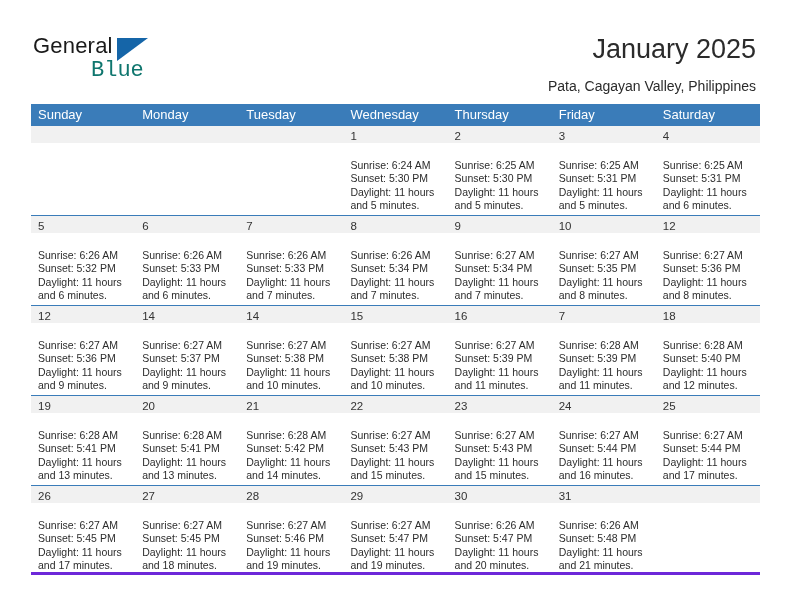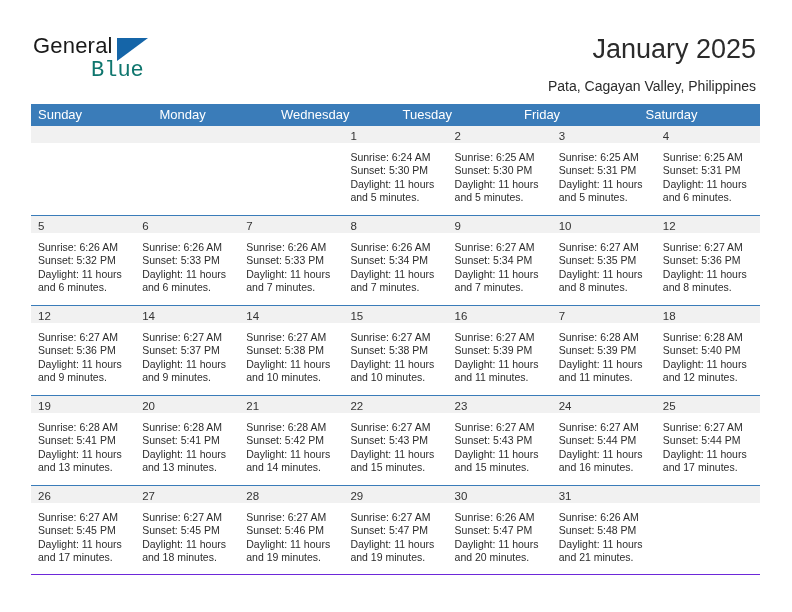--- a/index.html
+++ b/index.html
@@ -106,42 +106,42 @@
     overflow: hidden;
   }
   .week-row {
     display: flex;
     width: 100%;
     border-top: 1px solid #3a7cb9;
     height: 90px;
     box-sizing: border-box;
   }
   .week-row.last {
-    border-bottom: 1px solid #6d28d9;
+    border-bottom: 3px solid #6d28d9;
   }
   .day-cell {
     flex: 1 1 0;
     box-sizing: border-box;
     position: relative;
     background: #ffffff;
     overflow: hidden;
   }
   .day-num-band {
     height: 17px;
     background: #f1f1f1;
     padding-left: 7px;
     box-sizing: border-box;
   }
   .day-num {
     font-size: 11.5px;
     line-height: 17px;
     color: #333333;
   }
   .day-info {
-    padding: 8px 6px 0 7px;
+    padding: 16px 6px 0 7px;
     box-sizing: border-box;
   }
   .day-info div {
     font-size: 10.5px;
     line-height: 13.3px;
     color: #2c2c2c;
     white-space: nowrap;
   }
 </style>
 </head>
@@ -159,22 +159,23 @@
 
     <div class="title">January 2025</div>
     <div class="subtitle">Pata, Cagayan Valley, Philippines</div>
   </div>
 
   <div class="calendar">
 
     <div class="weekday-row">
       <div class="weekday">Sunday</div>
       <div class="weekday">Monday</div>
+      <div class="weekday">Tuesday</div>
       <div class="weekday">Wednesday</div>
-      <div class="weekday">Tuesday</div>
+      <div class="weekday">Thursday</div>
       <div class="weekday">Friday</div>
       <div class="weekday">Saturday</div>
     </div>
 
     <div class="week-row">
       <div class="day-cell">
         <div class="day-num-band"><span class="day-num"></span></div>
         <div class="day-info">
           <div></div>
           <div></div>

